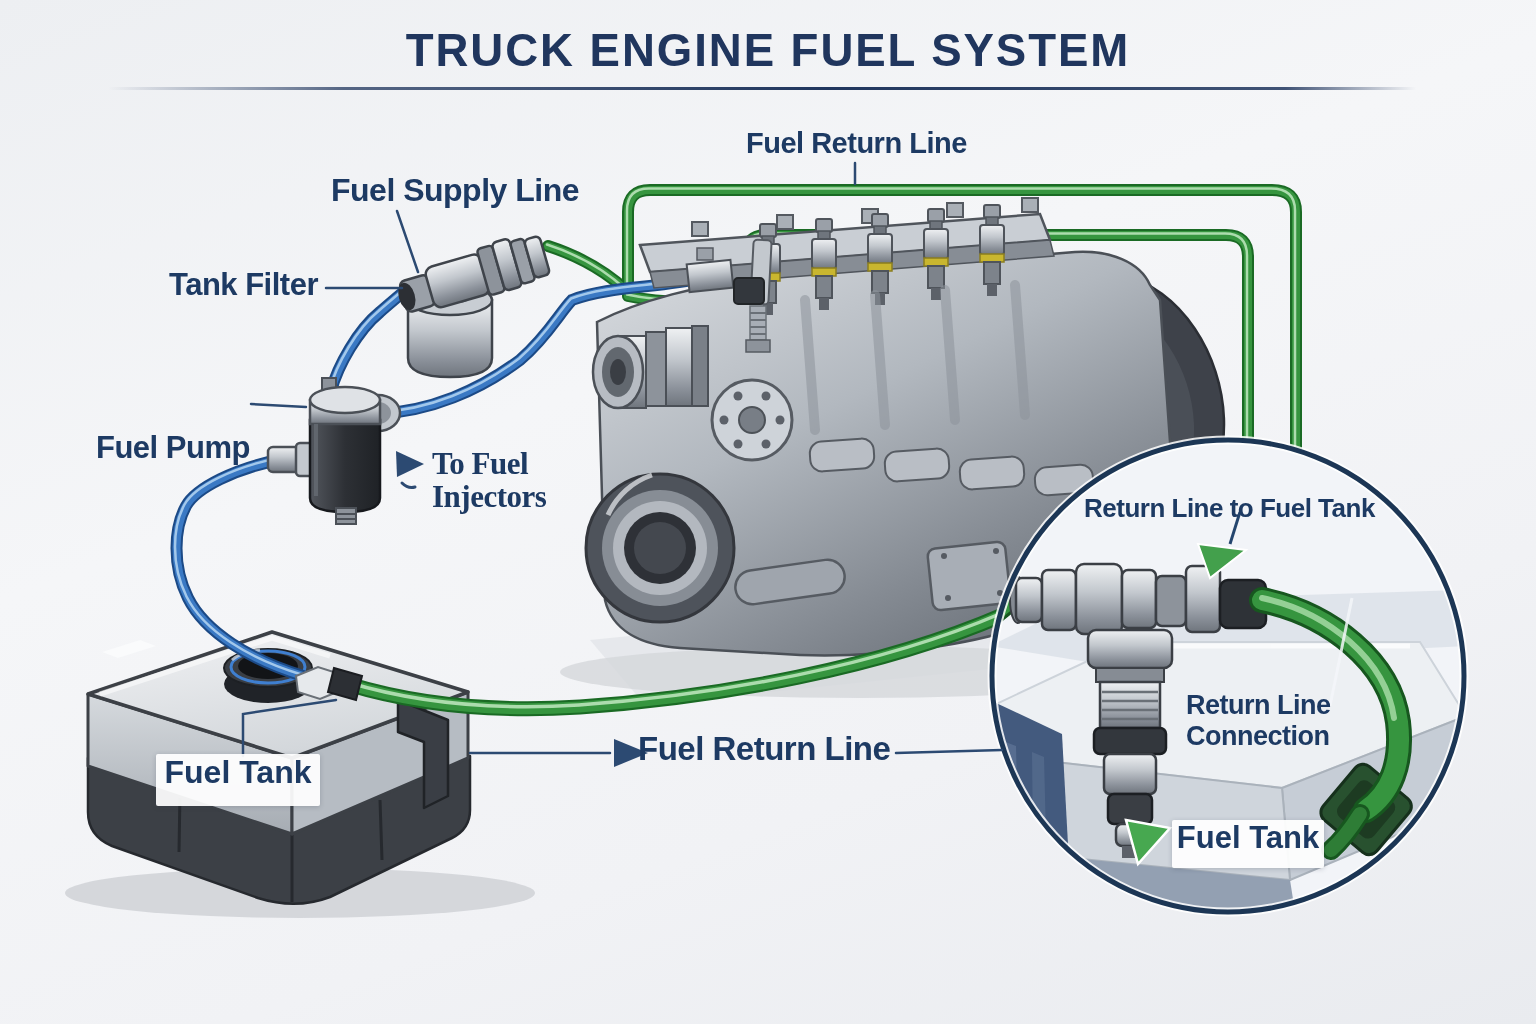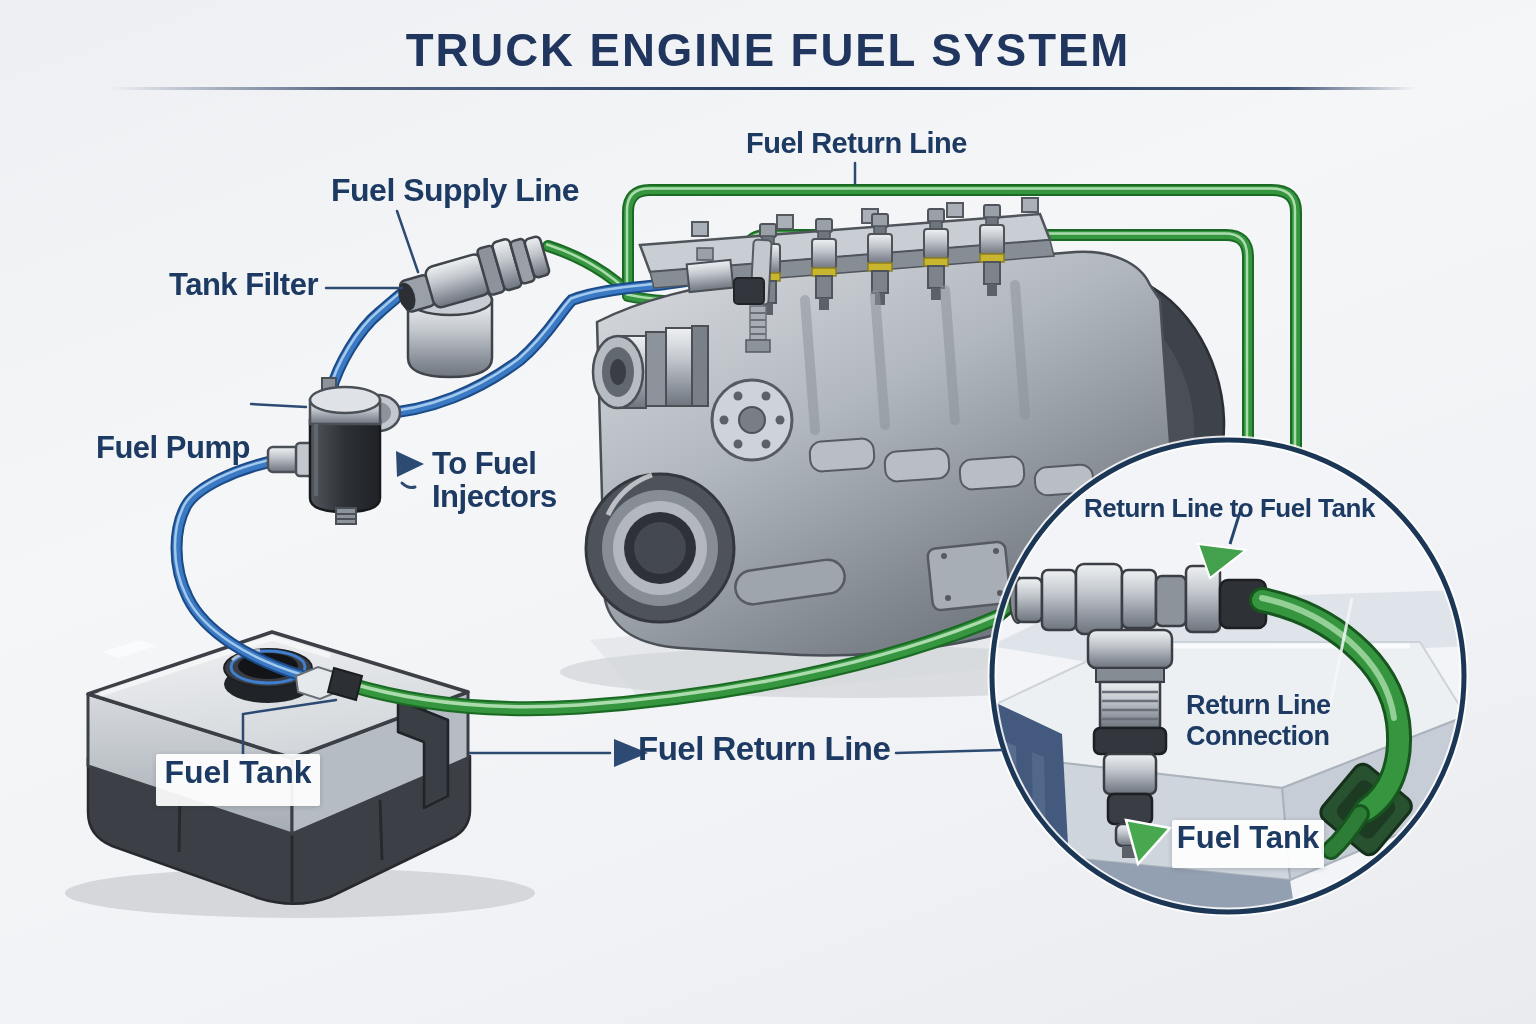--- a/index.html
+++ b/index.html
@@ -335,21 +335,21 @@
   <polygon points="396,451 424,464 397,477" fill="#2c4a72"></polygon>
 </svg>
 
 <div class="title">TRUCK ENGINE FUEL SYSTEM</div>
 <div class="title-underline"></div>
 
 <div class="lbl" style="left:746px;top:128px;font-size:29px;">Fuel Return Line</div>
 <div class="lbl" style="left:299px;top:174px;font-size:32px;margin-left:32px;">Fuel Supply Line</div>
 <div class="lbl" style="left:169px;top:269px;font-size:31px;">Tank Filter</div>
 <div class="lbl" style="left:96px;top:388px;font-size:31px;margin-top:44px;">Fuel Pump</div>
-<div class="lbl two-line" style="left:432px;top:448px;font-size:31px;">
+<div class="lbl two-line" style="left:432px;top:448px;font-size:31px;font-family:Liberation Serif, serif;">
   <div>To Fuel</div>
   <div>Injectors</div>
 </div>
 <div class="box-label" style="left:156px;top:754px;width:164px;height:52px;font-size:32px;">
   <span>Fuel Tank</span>
 </div>
 <div class="lbl" style="left:638px;top:732px;font-size:33px;">Fuel Return Line</div>
 
 <div class="lbl two-line" style="left:1186px;top:690px;font-size:27px;line-height:1.15;">
   <div>Return Line</div>

